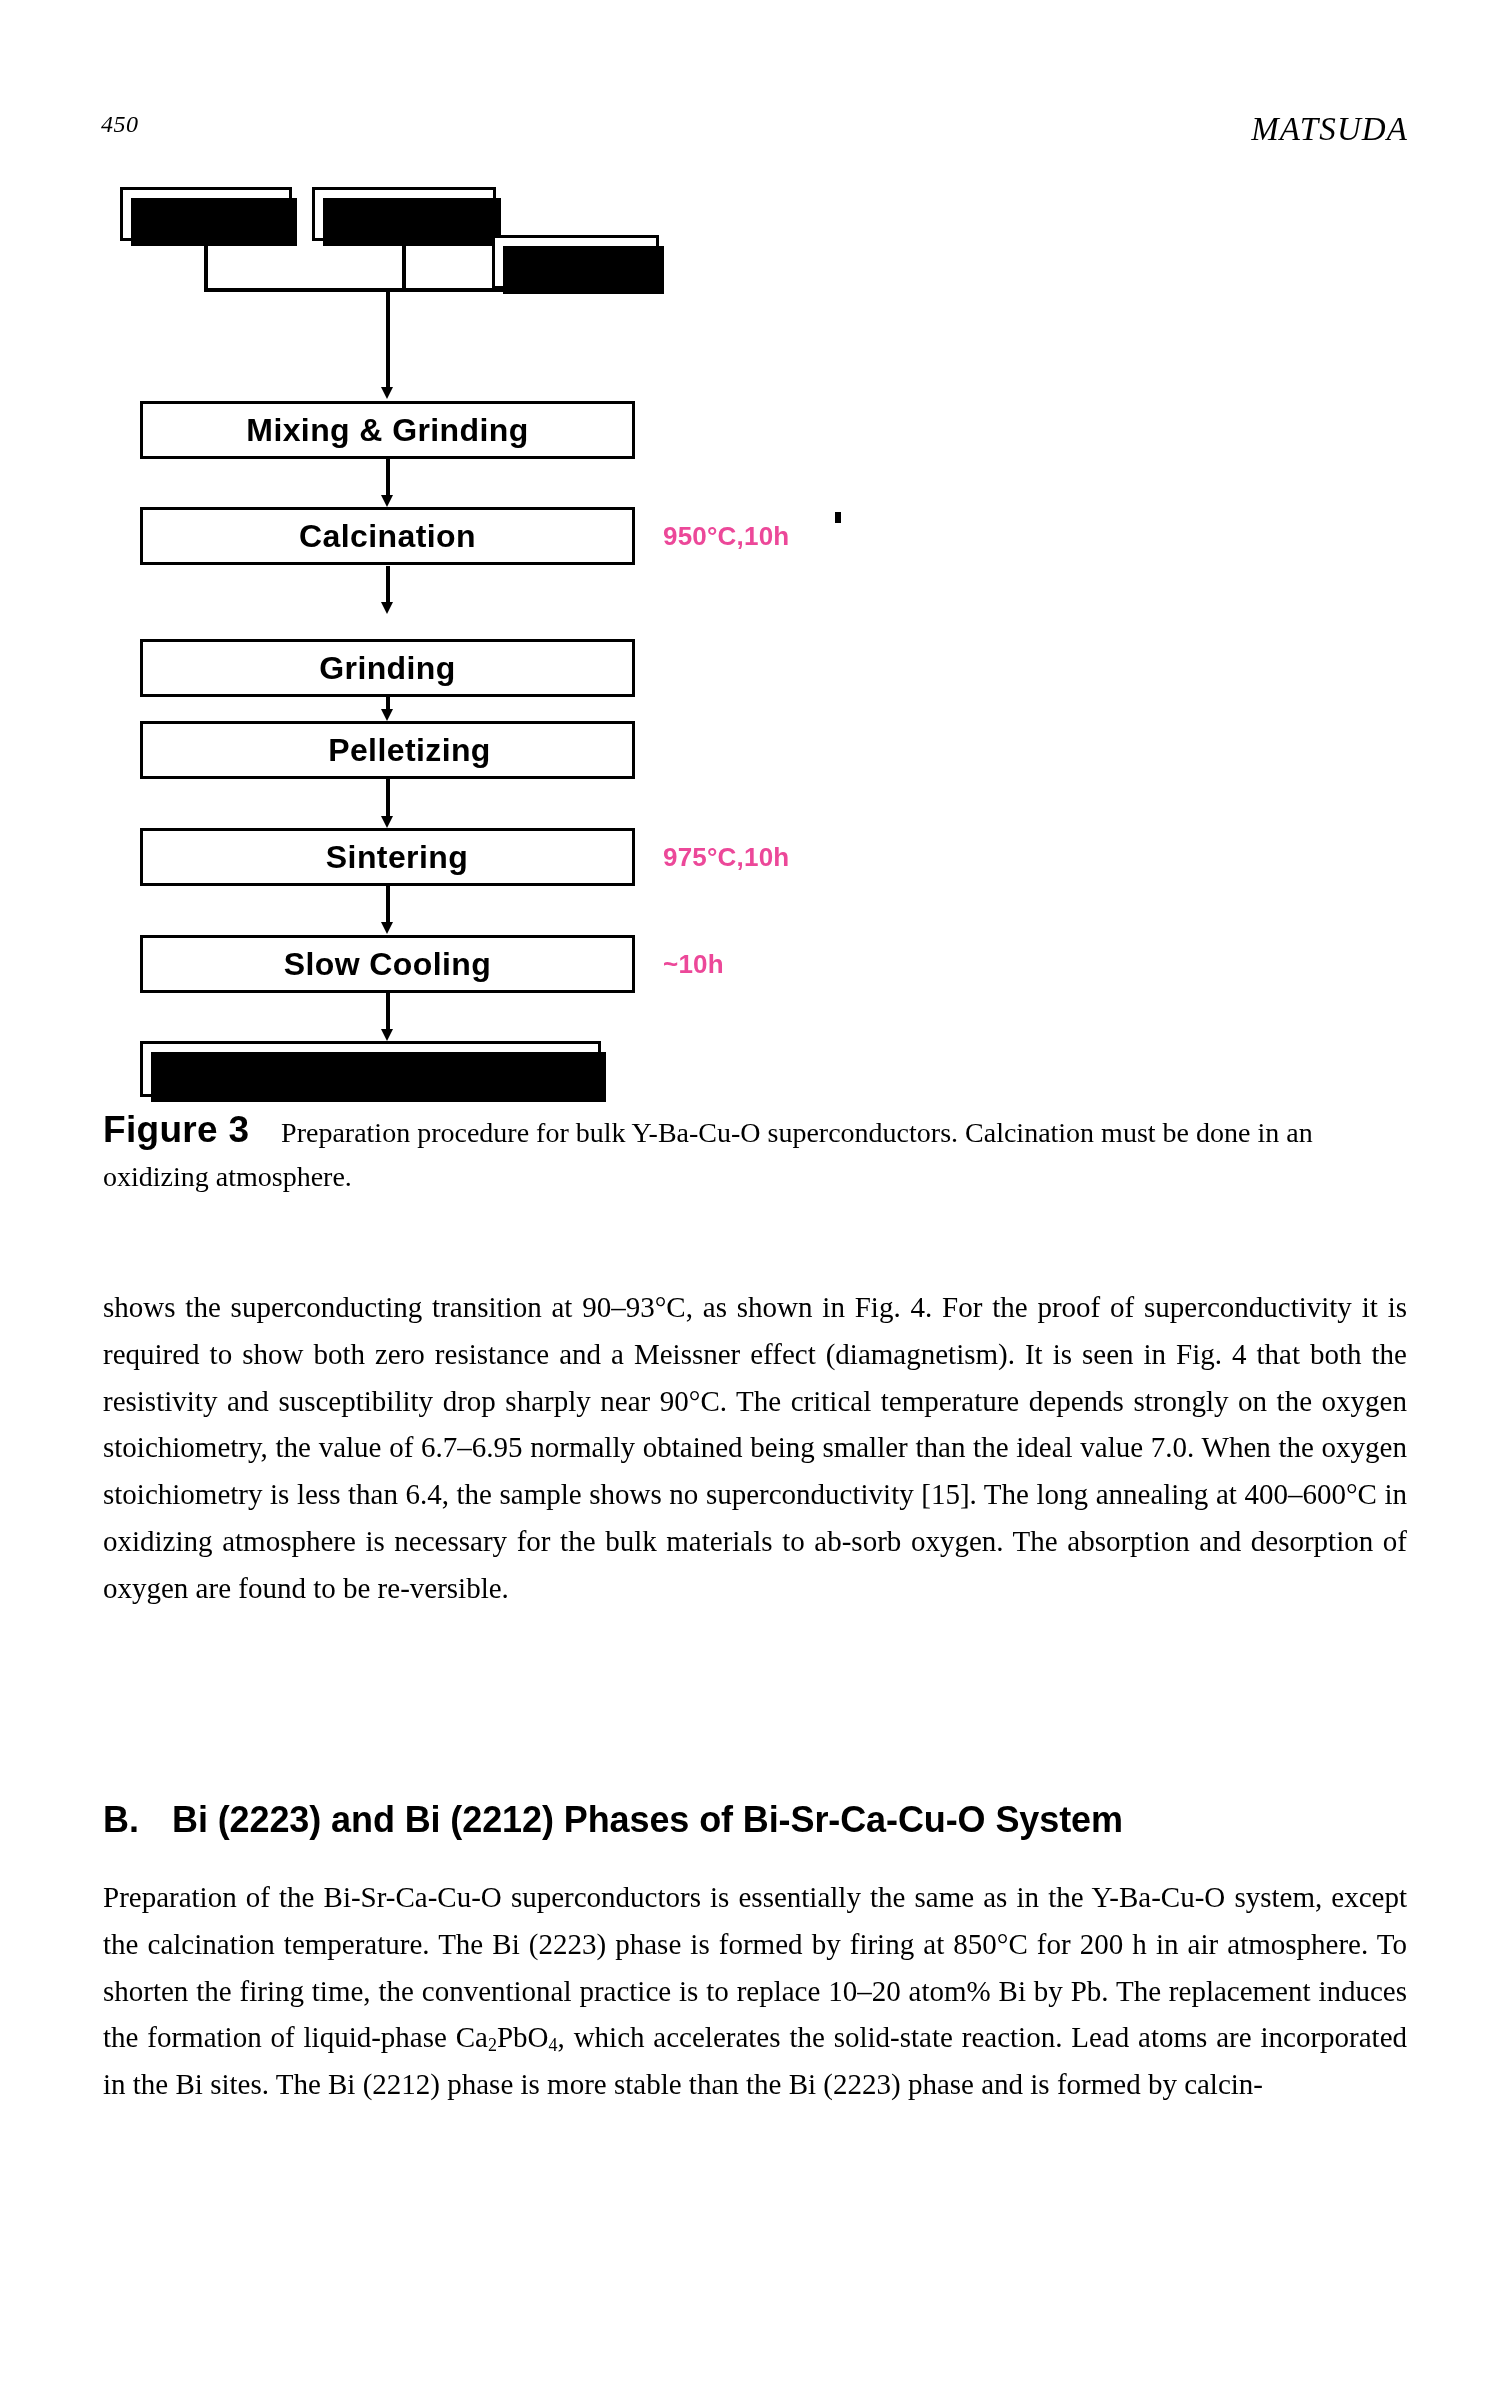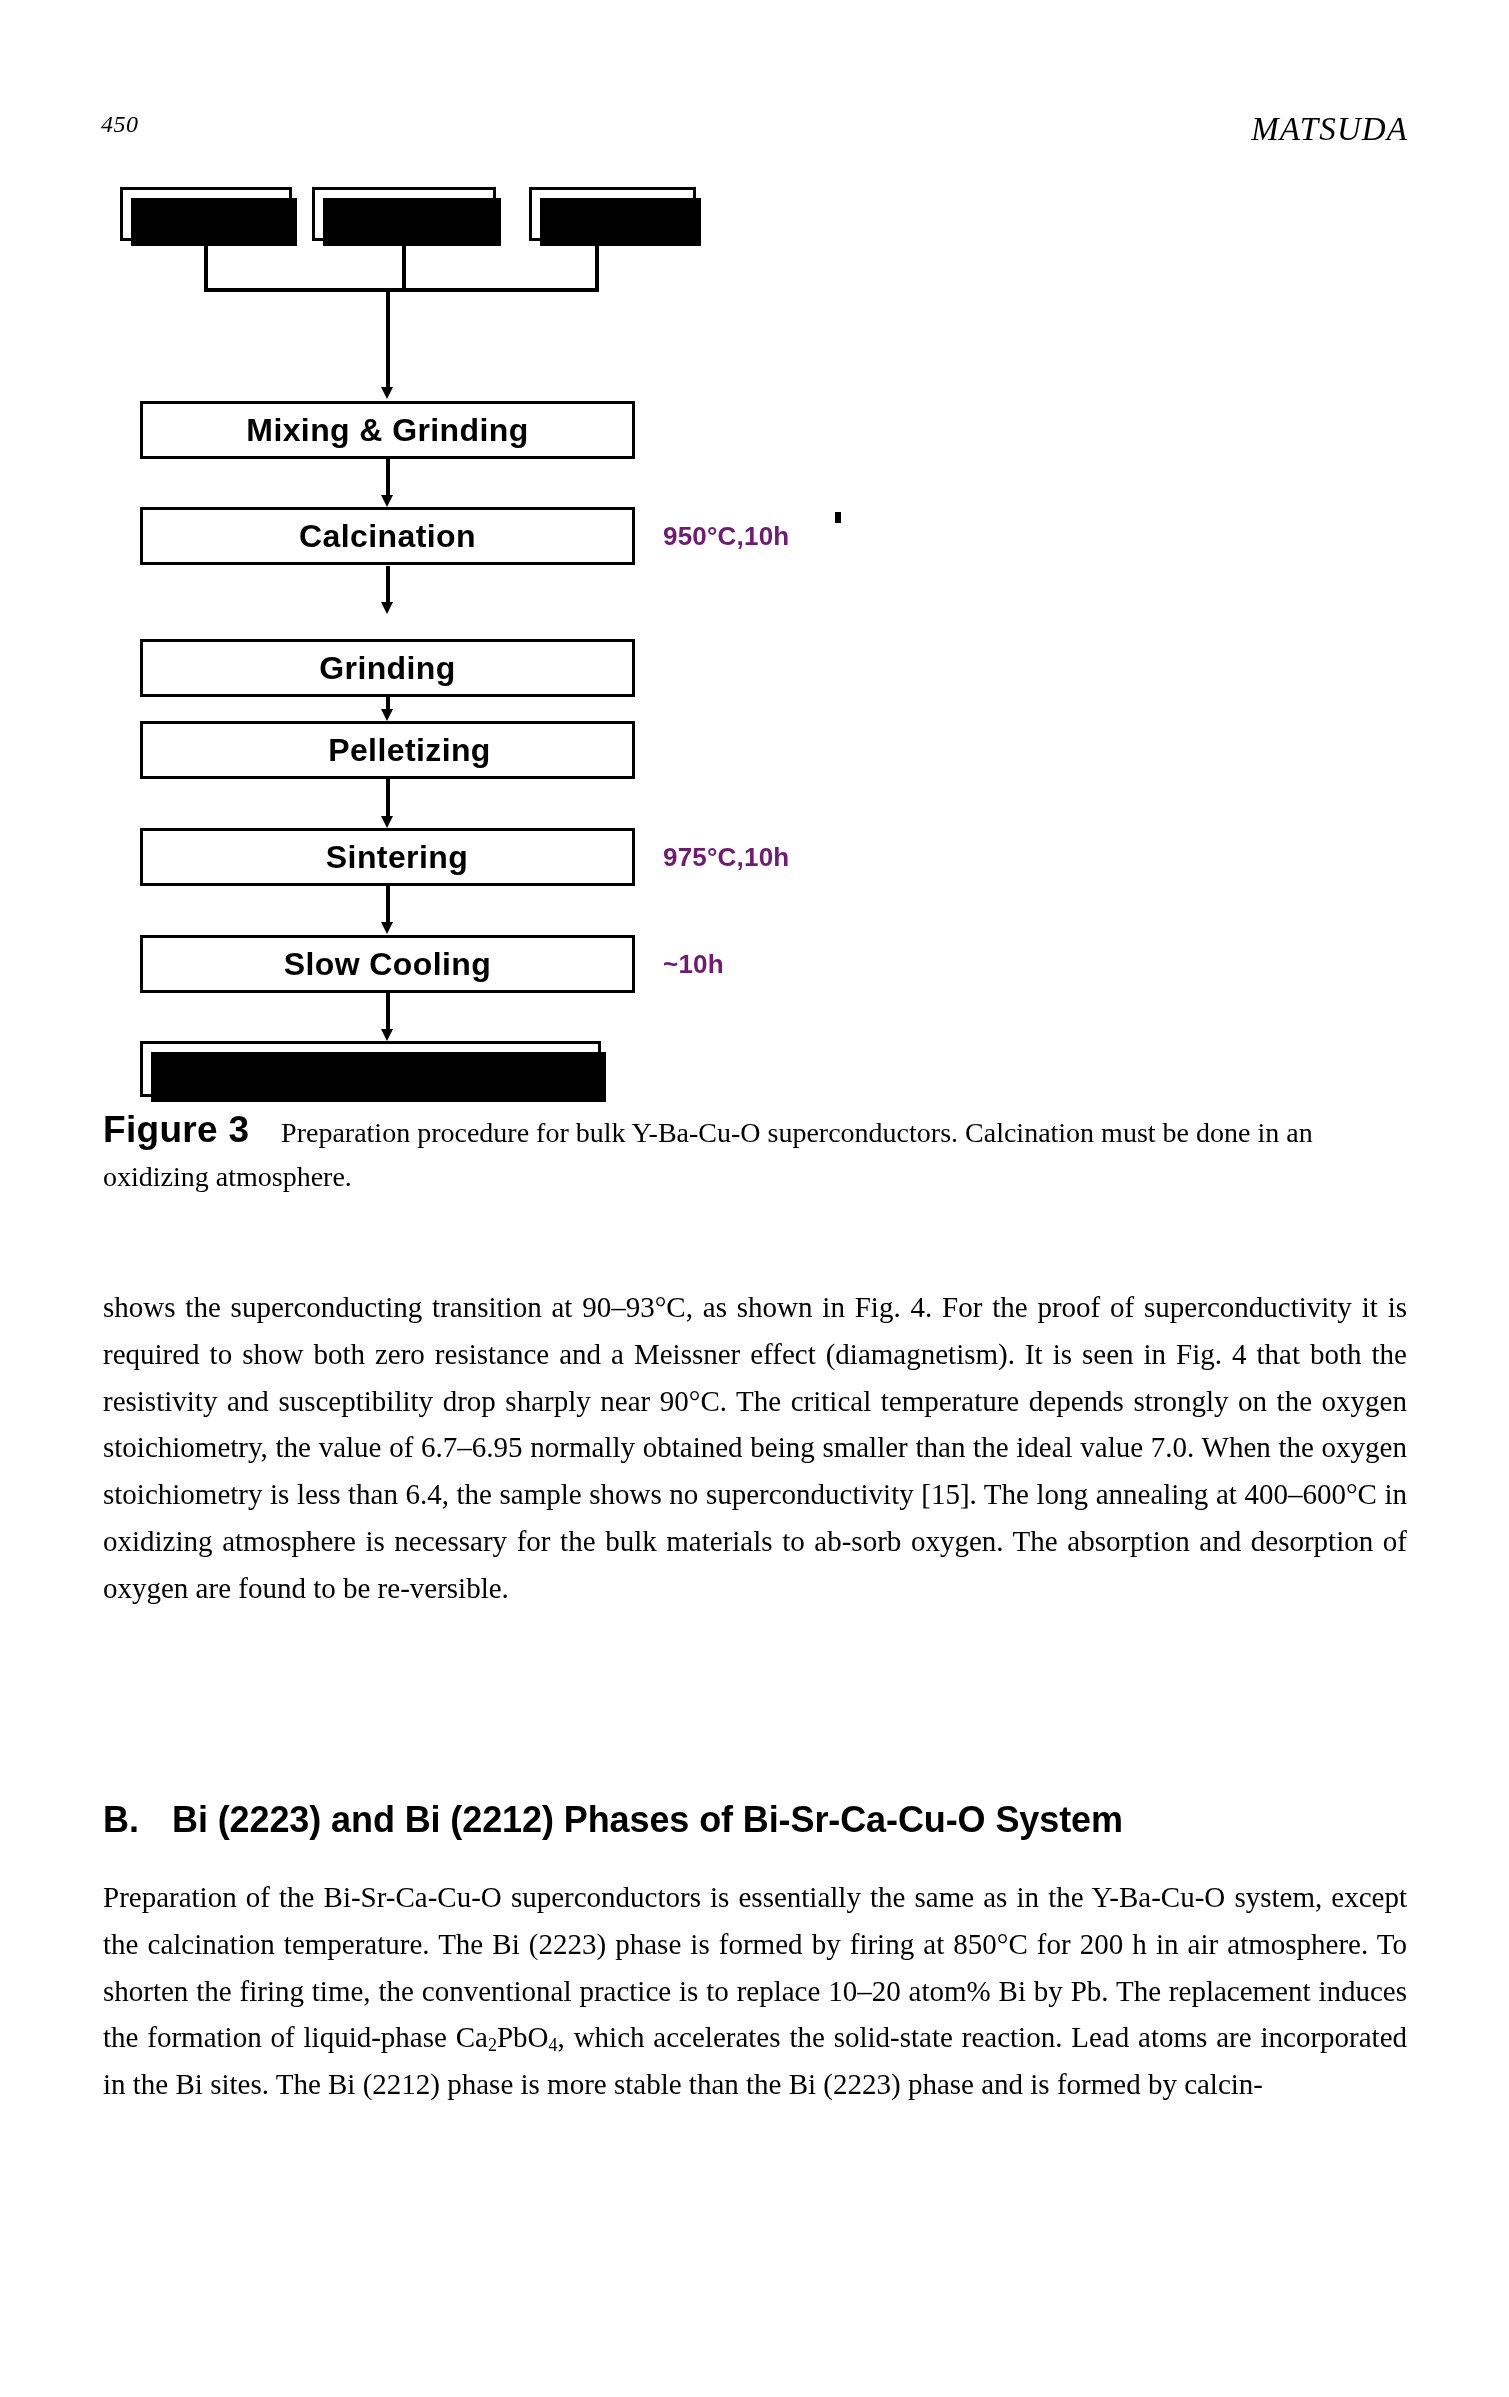--- a/index.html
+++ b/index.html
@@ -79,21 +79,21 @@
 
   
   .reagent {
     height: 54px;
     top: 0px;
     font-size: 29px;
     letter-spacing: 0.3px;
   }
   #box-y2o3   { left: 19px;  width: 172px; }
   #box-baco3  { left: 211px; width: 184px; }
-  #box-cuo    { left: 428px; width: 167px; }
+  #box-cuo    { left: 391px; width: 167px; margin-top: 48px; }
 
   
   .proc {
     left: 39px;
     width: 495px;
     height: 58px;
     font-size: 32px;
     letter-spacing: 0.4px;
   }
   #box-mixing   { top: 214px; }
@@ -133,21 +133,21 @@
     border-top: 12px solid #000;
     z-index: 2;
   }
 
   
   .annot {
     position: absolute;
     font-family: "Liberation Sans", sans-serif;
     font-weight: bold;
     font-size: 26px;
-    color: #701a75;
+    color: #ec4899;
     white-space: nowrap;
     letter-spacing: 0.2px;
   }
   #annot-calcin { left: 562px; top: 334px; }
   #annot-sinter { left: 562px; top: 655px; }
   #annot-cool   { left: 562px; top: 762px; }
 
   .speck {
     position: absolute;
     width: 5.6px;

